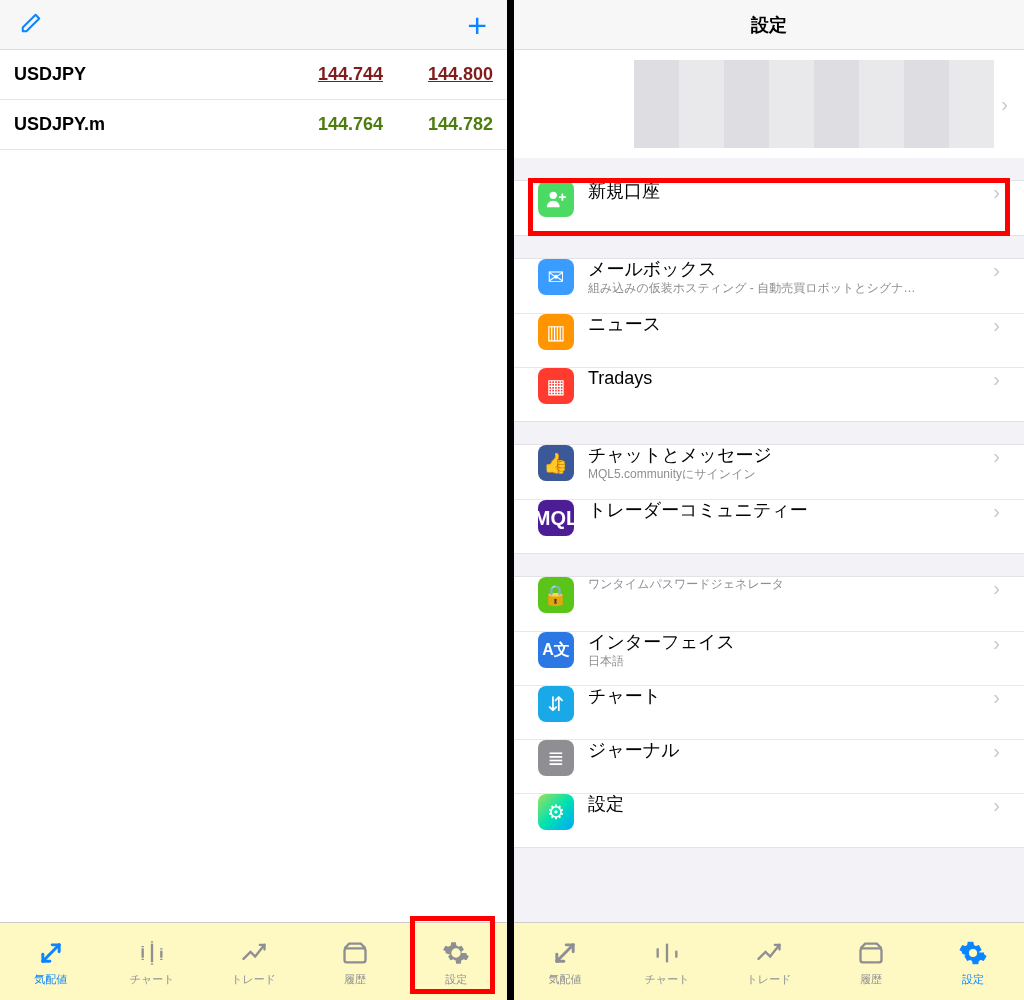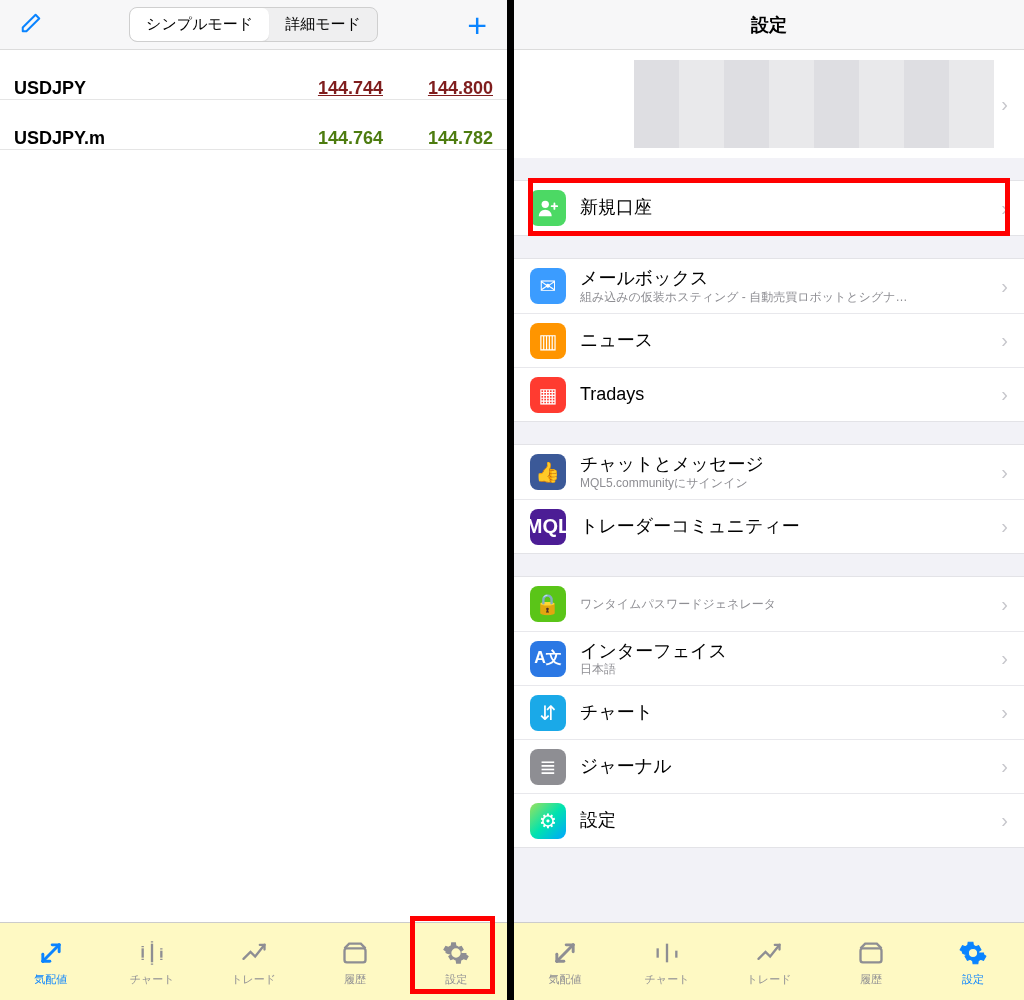--- a/index.html
+++ b/index.html
@@ -12,21 +12,21 @@
     .hdr { height: 50px; background: #f7f7f8; border-bottom: 1px solid #dcdcdc; display: flex; align-items: center; justify-content: center; position: relative; }
     .hdr .edit { position: absolute; left: 20px; top: 50%; transform: translate(0,-50%); color: #0a84ff; }
     .hdr .plus { position: absolute; right: 20px; top: 50%; transform: translate(0,-50%); color: #0a84ff; font-size: 34px; font-weight: 300; }
     .seg { display: inline-flex; border: 1px solid #cfcfcf; border-radius: 8px; overflow: hidden; background: #efeff0; }
     .seg .opt { padding: 7px 16px; font-size: 15px; color: #000; }
     .seg .opt.active { background: #fff; border-radius: 7px; box-shadow: 0 1px 1px rgba(0,0,0,.1); }
     .hdr-title { font-size: 18px; font-weight: 600; text-align: center; width: 100%; }
 
     
     .content { flex: 1; overflow: hidden; background: #fff; }
-    .qrow { display: flex; align-items: flex-end; height: 50px; border-bottom: 1px solid #e5e5e5; padding: 0 14px; font-size: 18px; font-weight: 600; }
+    .qrow { display: flex; align-items: center; height: 50px; border-bottom: 1px solid #e5e5e5; padding: 0 14px; font-size: 18px; font-weight: 600; }
     .qrow .sym { flex: 1; color: #000; }
     .qrow .bid, .qrow .ask { width: 110px; text-align: right; }
     .qrow.red .bid, .qrow.red .ask { color: #7f1d1d; text-decoration: underline; }
     .qrow.blue .bid, .qrow.blue .ask { color: #4d7c0f; }
 
     
     .tabbar { height: 78px; background: #fef9c3; border-top: 1px solid #ccc; display: flex; }
     .tab { flex: 1; display: flex; flex-direction: column; align-items: center; justify-content: center; gap: 3px; color: #8e8e93; }
     .tab.active .icon svg, .tab.active .icon { fill: #0a84ff; stroke: #0a84ff; color:#0a84ff; }
     .tab.active .lbl { color: #0a84ff; }
@@ -35,21 +35,21 @@
 
     
     .settings-bg { flex:1; background:#f2f2f7; overflow:hidden; }
     .account-box { background:#fff; height: 108px; margin-bottom: 22px; position:relative; }
     .censor { position:absolute; inset:10px 30px 10px 120px; display:grid; grid-template-columns: repeat(8,1fr); grid-template-rows: repeat(4,1fr); }
     .censor div { background:#e9e9eb; }
     .censor div:nth-child(odd){ background:#dedee2; }
     .chev { color:#c7c7cc; font-size:20px; position:absolute; right:16px; top:50%; transform:translateY(-50%); }
 
     .group { background:#fff; border-top:1px solid #e3e3e7; border-bottom:1px solid #e3e3e7; margin-bottom: 22px; }
-    .row { display:flex; align-items:center; height:54px; padding:0 16px; position:relative; }
+    .row { display:flex; height:54px; padding:0 24px; position:relative; }
     .row + .row { border-top:1px solid #e8e8ec; }
     .row .ric { width:36px; height:36px; border-radius:8px; margin-right:14px; display:flex; align-items:center; justify-content:center; color:#fff; font-size:20px; flex-shrink:0; }
     .row .txt { flex:1; min-width:0; }
     .row .txt .t1 { font-size:18px; color:#000; line-height:1.2; }
     .row .txt .t2 { font-size:12px; color:#8e8e93; line-height:1.2; white-space:nowrap; overflow:hidden; text-overflow:ellipsis; }
     .row.single .txt .t1 { font-size:18px; }
     .row .chv { color:#c7c7cc; font-size:20px; padding-left:6px; }
 
     
     .hl { position:absolute; border:5px solid #ff0000; pointer-events:none; z-index:50; }
@@ -72,24 +72,20 @@
 </head>
 <body>
 
 <div class="phone left">
   <div class="hdr">
     <span class="edit">
       <svg width="22" height="22" viewBox="0 0 24 24" fill="none" stroke="#0a84ff" stroke-width="2.2" stroke-linecap="round" stroke-linejoin="round">
           <path d="M17 3l4 4L7 21H3v-4L17 3z"></path>
         </svg>
     </span>
-    <div class="seg">
-      <div class="opt active">シンプルモード</div>
-      <div class="opt">詳細モード</div>
-    </div>
     <span class="plus">+</span>
   </div>
 
   <div class="content">
     <div class="qrow red">
       <span class="sym">USDJPY</span>
       <span class="bid">144.744</span>
       <span class="ask">144.800</span>
     </div>
     <div class="qrow blue">

